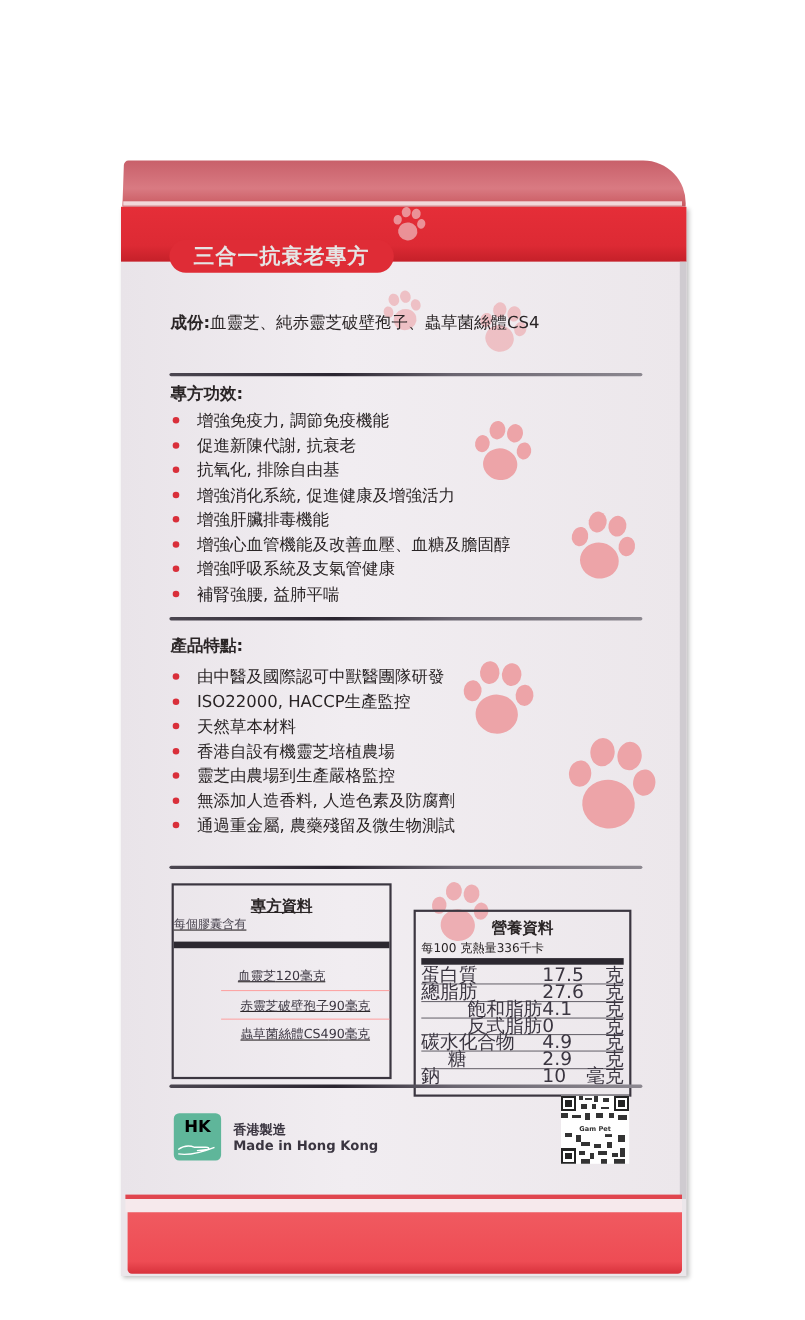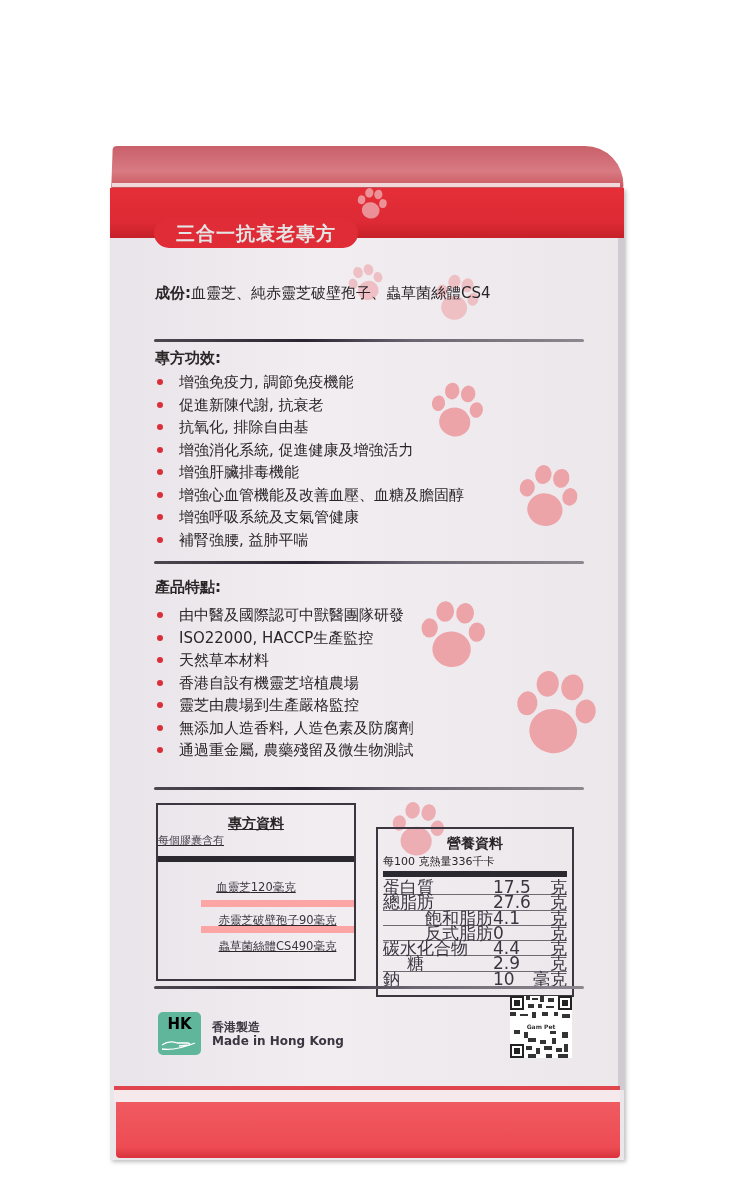--- a/index.html
+++ b/index.html
@@ -42,21 +42,21 @@
 
   .tbox { position: absolute; border: 2px solid #3b3640; background: transparent; }
   .tbox .title { text-align: center; font-weight: bold; font-size: 14px; }
   .tbox .sub { font-size: 11px; color: #4a4550; }
   .thick { height: 6px; background: #2c2830; }
 
   .left-box { left: 156px; top: 803px; width: 200px; height: 178px; padding: 4px 0; text-decoration: underline; }
   .left-box .title { margin-top: 6px; }
   .left-box .thick { margin: 8px 0 12px; }
   .lrow { display: flex; justify-content: center; font-size: 11.5px; height: 26px; line-height: 26px; color: #3a3540; }
-  .lrow + .lrow { border-top: 7px solid #fca5a5; margin-left: 43px; }
+  .lrow + .lrow { border-top: 1px solid #fca5a5; margin-left: 43px; }
 
   .right-box { left: 376px; top: 803px; width: 198px; height: 170px; padding: 3px 5px; margin-top: 24px; }
   .right-box .title { margin-top: 3px; }
   .per-row { display: flex; font-size: 11px; margin-top: 1px; }
   .right-box .thick { margin: 2px 0 3px; }
   .nrow { display: flex; font-size: 17px; height: 15.3px; line-height: 15px; color: #3a3540; border-bottom: 1px solid #6e6a72; }
   .nrow:last-child { border-bottom: none; }
   .nrow .nm { flex: 1; }
   .nrow .nm.ind { padding-left: 14px; text-align: right; }
   .nrow .nm.ind2 { padding-left: 24px; }
@@ -258,21 +258,21 @@
       <span class="v">4.1</span>
       <span class="u">克</span>
     </div>
   <div class="nrow">
       <span class="nm ind">反式脂肪</span>
       <span class="v">0</span>
       <span class="u">克</span>
     </div>
   <div class="nrow">
       <span class="nm">碳水化合物</span>
-      <span class="v">4.4</span>
+      <span class="v">4.9</span>
       <span class="u">克</span>
     </div>
   <div class="nrow">
       <span class="nm ind2">糖</span>
       <span class="v">2.9</span>
       <span class="u">克</span>
     </div>
   <div class="nrow">
       <span class="nm">鈉</span>
       <span class="v">10</span>

